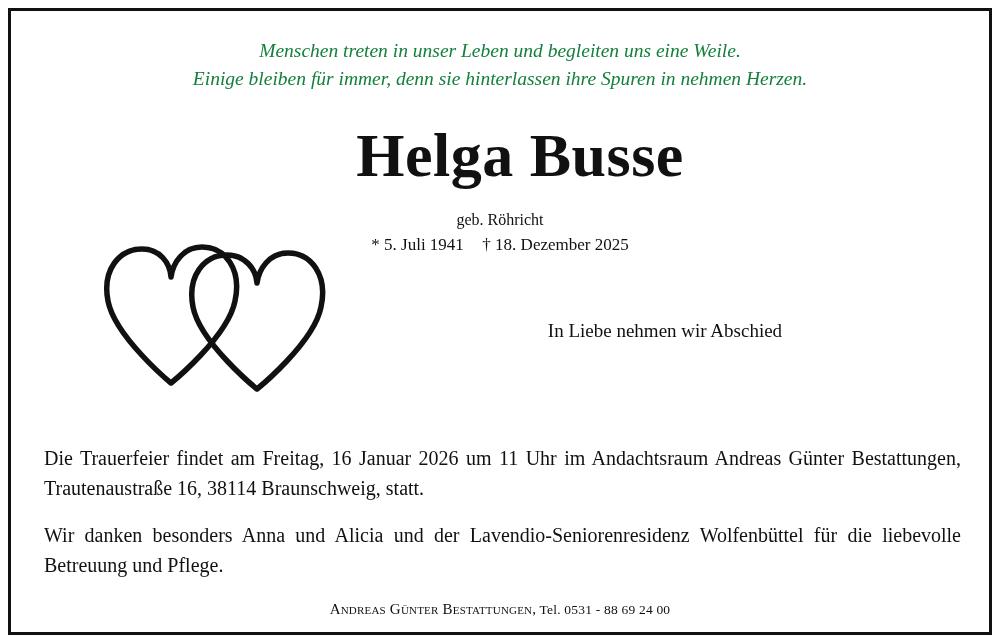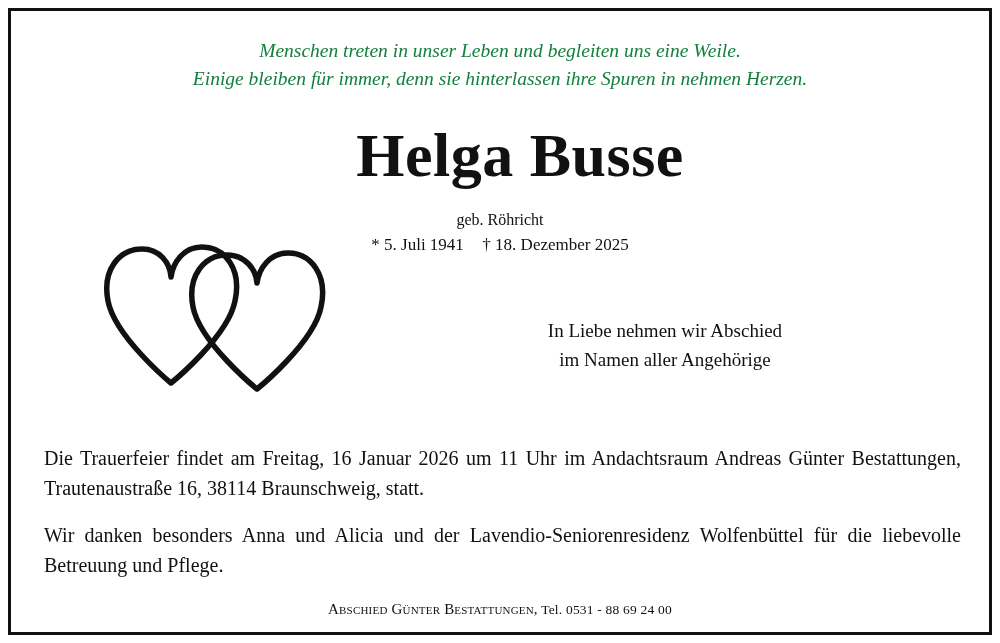--- a/index.html
+++ b/index.html
@@ -152,28 +152,27 @@
         <svg viewBox="0 0 245 160" width="245" height="160" aria-hidden="true">
           <g fill="none" stroke="#111111" stroke-width="5.5" stroke-linecap="round" stroke-linejoin="round">
             <path d="M74 150 C 74 150, 18 104, 11 68 C 5 37, 22 16, 45 16 C 63 16, 73 30, 74 44 C 76 30, 86 14, 105 14 C 128 14, 145 36, 138 68 C 131 104, 74 150, 74 150 Z"></path>
             <path d="M160 156 C 160 156, 103 110, 96 74 C 90 43, 107 22, 130 22 C 148 22, 159 36, 160 50 C 162 36, 172 20, 191 20 C 214 20, 231 42, 224 74 C 217 110, 160 156, 160 156 Z"></path>
           </g>
         </svg>
       </div>
 
       <div class="mourners">
         <div>In Liebe nehmen wir Abschied</div>
-        <div>im Namen aller Angehörige</div>
       </div>
 
       <div class="body-text">
         <p>Die Trauerfeier findet am Freitag, 16 Januar 2026 um 11 Uhr im Andachtsraum Andreas Günter Bestattungen, Trautenaustraße 16, 38114 Braunschweig, statt.</p>
         <p>Wir danken besonders Anna und Alicia und der Lavendio-Seniorenresidenz Wolfenbüttel für die liebevolle Betreuung und Pflege.</p>
       </div>
 
       <div class="footer">
-        <span class="smallcaps-big" style="font-variant: small-caps;">Abschied Günter Bestattungen,</span>
+        <span class="smallcaps-big" style="font-variant: small-caps;">Andreas Günter Bestattungen,</span>
         <span>Tel. 0531 - 88 69 24 00</span>
       </div>
 
     </div>
   </div>
 </div>
 
 </body></html>

